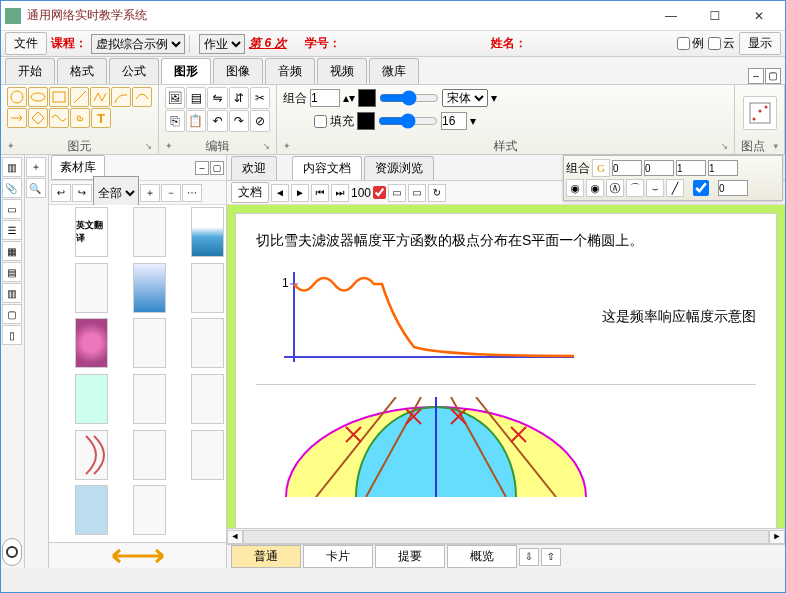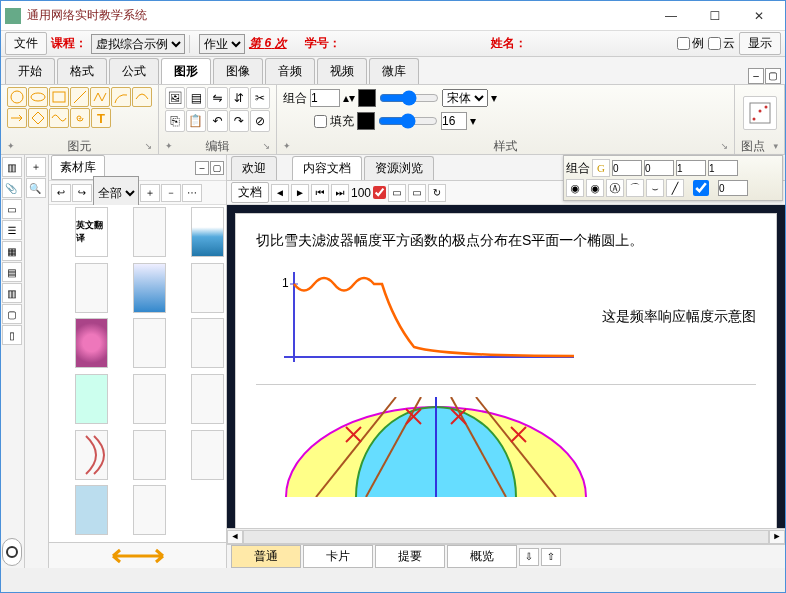--- a/index.html
+++ b/index.html
@@ -67,21 +67,21 @@
 .arrows svg { width:60px; height:18px;}
 
 
 .content { flex:1; display:flex; flex-direction:column; background:#fff; position:relative;}
 .doctabs { height:26px; display:flex; align-items:flex-end; padding:2px 4px 0 4px; background:#f4f4f4; border-bottom:1px solid #ccc; gap:2px;}
 .doctabs .dtab { padding:3px 10px; border:1px solid #bbb; border-bottom:none; background:#eee; cursor:pointer; border-radius:3px 3px 0 0;}
 .doctabs .dtab.active { background:#fff;margin-left:13px;}
 .docbar { height:24px; display:flex; align-items:center; gap:2px; padding:2px 4px; background:#f8f8f8; border-bottom:1px solid #ddd;}
 .docbar .btn { padding:1px 6px; border:1px solid #bbb; background:#fff; cursor:pointer; border-radius:2px;}
 .docbar .ib { width:18px; height:18px; border:1px solid #ccc; background:#fff; cursor:pointer; text-align:center; line-height:16px; font-size:10px;}
-.docview { flex:1; overflow:auto; background:#0f172a; padding:8px; position:relative;}
+.docview { flex:1; overflow:auto; background:#bef264; padding:8px; position:relative;}
 .page { background:#fff; border:1px solid #ccc; min-height:320px; padding:12px 20px; position:relative;}
 .page p { margin:6px 0; font-size:14px;}
 .chart1 { width:320px; height:110px; margin:6px auto;}
 .chart2 { width:360px; height:100px; margin:6px auto; overflow:hidden;}
 .bottombar { height:24px; display:flex; align-items:center; gap:2px; padding:2px 4px; background:#f4f4f4; border-top:1px solid #ccc;}
 .bottombar .btab { padding:2px 22px; border:1px solid #bbb; background:#fff; cursor:pointer;}
 .bottombar .btab.y { background:#ffe9a8;}
 .bottombar .ib { width:20px; height:18px; border:1px solid #bbb; background:#fff; cursor:pointer; text-align:center; font-size:10px; line-height:16px;}
 
 

